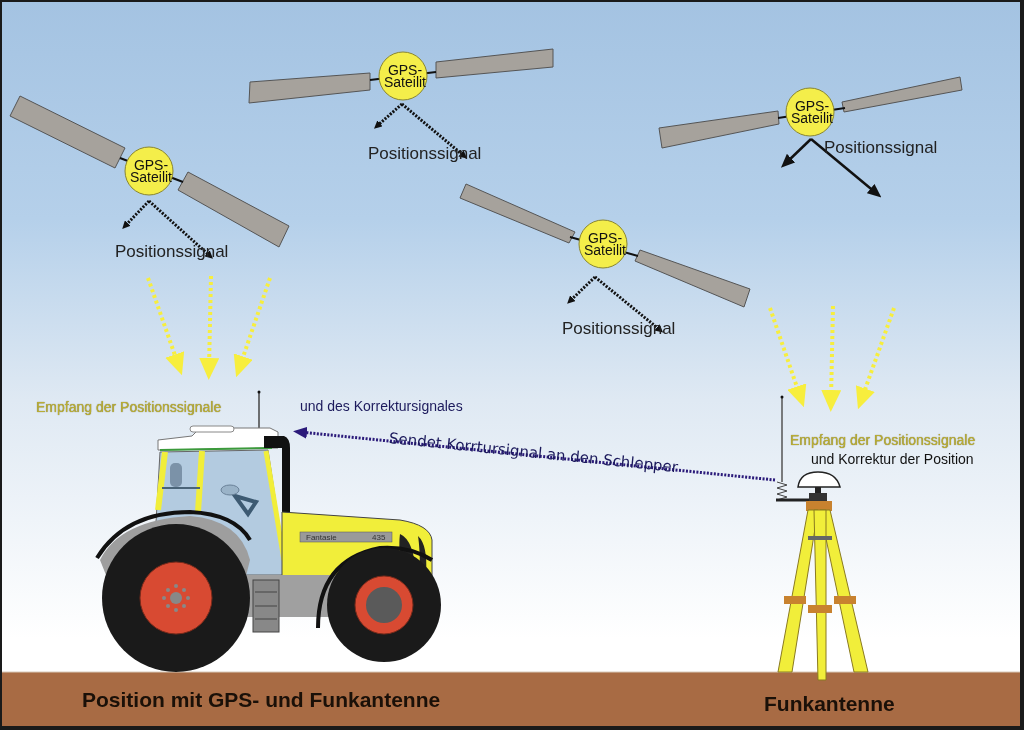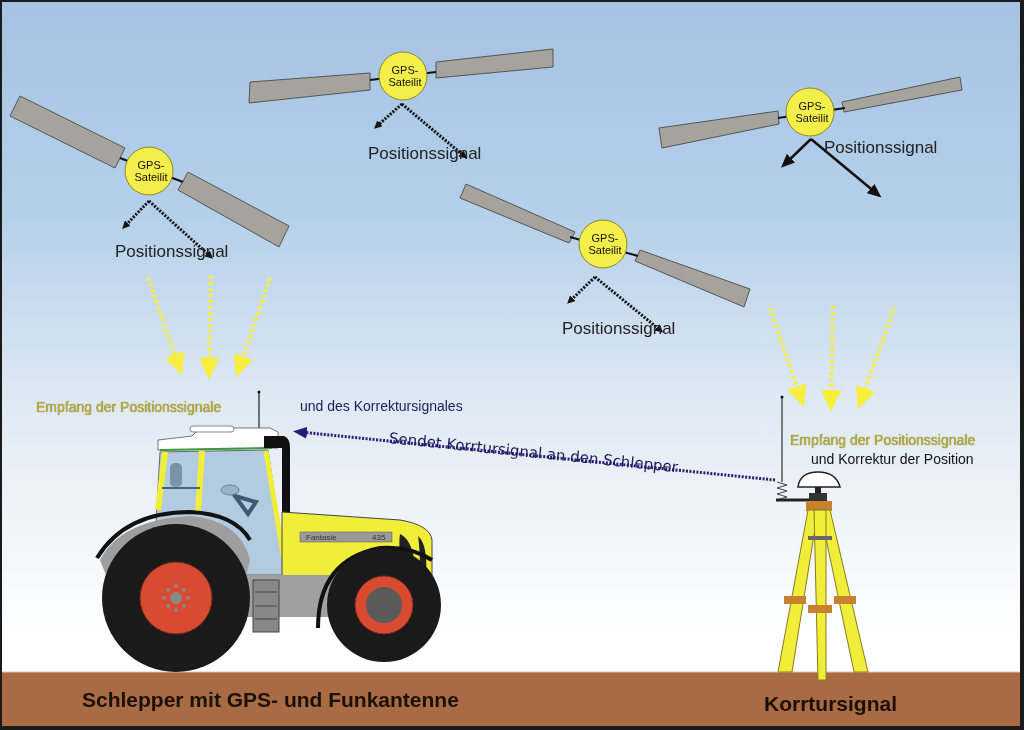--- a/index.html
+++ b/index.html
@@ -1,21 +1,21 @@
 <!DOCTYPE html>
 <html><head>
 <meta charset="utf-8">
 <style>
   html, body { margin:0; padding:0; }
   body { width:1024px; height:730px; overflow:hidden; background:#1a1a1a; font-family:"Liberation Sans", sans-serif; }
   #frame { position:absolute; left:2px; top:2px; width:1018px; height:724px; overflow:hidden;
            background:linear-gradient(#a4c3e2 0%, #b5d0ea 30%, #dfe9f3 55%, #ffffff 88%); }
   svg { position:absolute; left:0; top:0; }
   .lbl { position:absolute; white-space:nowrap; }
-  .sat-lbl { font-size:11px; color:#111; text-align:center; line-height:12px; }
+  .sat-lbl { font-size:14px; color:#111; text-align:center; line-height:12px; }
   .pos-lbl { font-size:17px; color:#222; }
   .gold { color:#b9ad34; font-weight:normal; font-size:14px; text-shadow:0 0 1px #6b6420; }
   .navy { color:#1c1a5c; font-size:14px; }
   .blk  { color:#111; font-size:14px;margin-left:20px; }
   .ground-lbl { font-weight:bold; font-size:21px; color:#1a1008; }
 </style>
 </head>
 <body>
 
 <div id="frame">
@@ -191,15 +191,15 @@
 <div class="lbl pos-lbl" style="left:560px;top:317px;">Positionssignal</div>
 
 <div class="lbl gold" style="left:34px;top:397px;">Empfang der Positionssignale</div>
 <div class="lbl navy" style="left:266px;top:396px;margin-left:32px;">und des Korrektursignales</div>
 
 <div class="lbl navy" style="left:388px;top:427px;font-size:15px;transform:rotate(5.8deg);transform-origin:left top;font-family:'DejaVu Sans',sans-serif;">Sendet Korrtursignal an den Schlepper</div>
 
 <div class="lbl gold" style="left:788px;top:430px;">Empfang der Positionssignale</div>
 <div class="lbl blk" style="left:789px;top:449px;">und Korrektur der Position</div>
 
-<div class="lbl ground-lbl" style="left:80px;top:686px;">Schlepper mit GPS- und Funkantenne</div>
-<div class="lbl ground-lbl" style="left:762px;top:690px;">Korrtursignal</div>
+<div class="lbl ground-lbl" style="left:80px;top:686px;">Position mit GPS- und Funkantenne</div>
+<div class="lbl ground-lbl" style="left:762px;top:690px;">Funkantenne</div>
 </div>
 
 </body></html>

